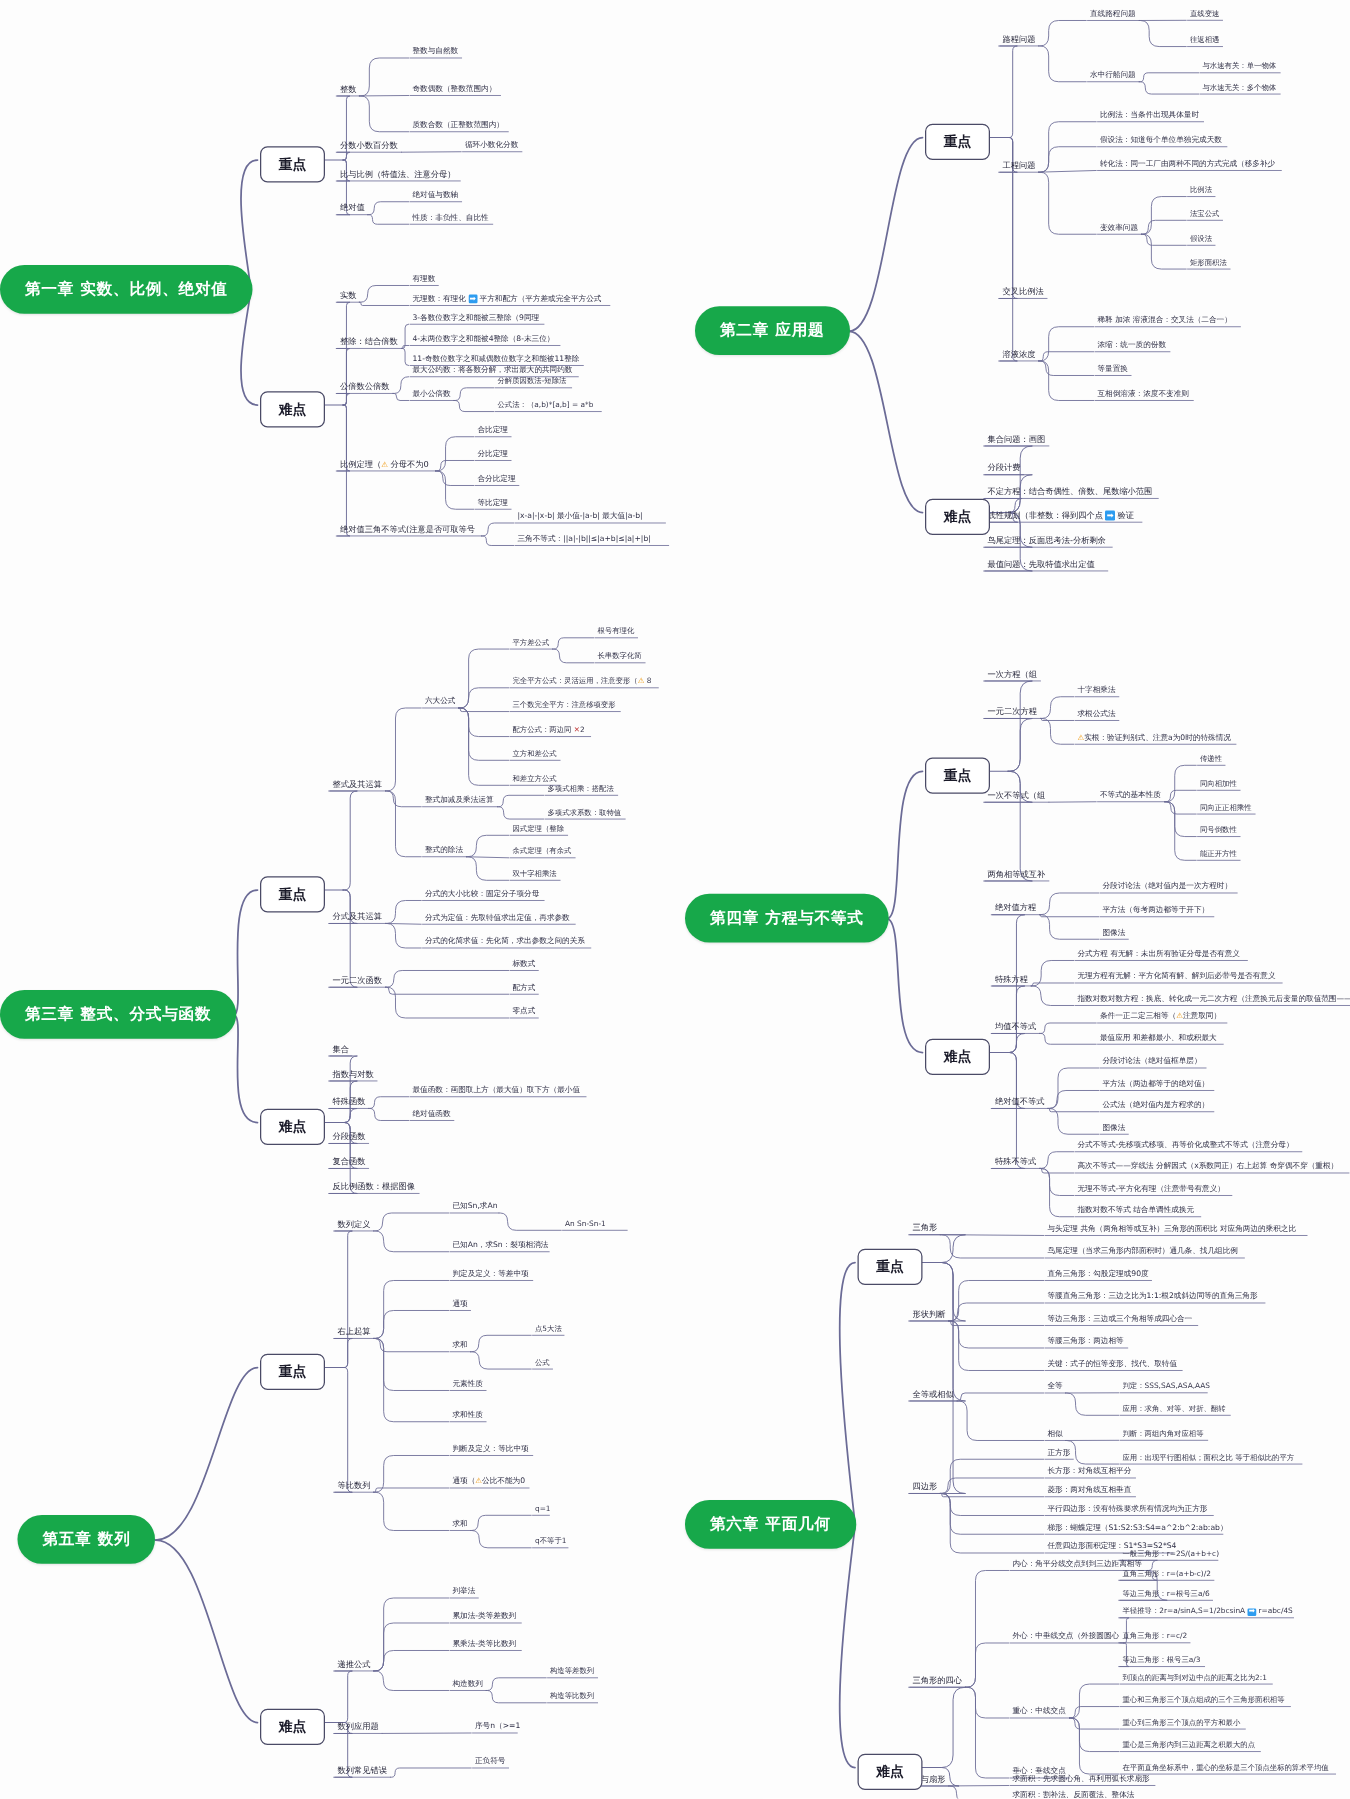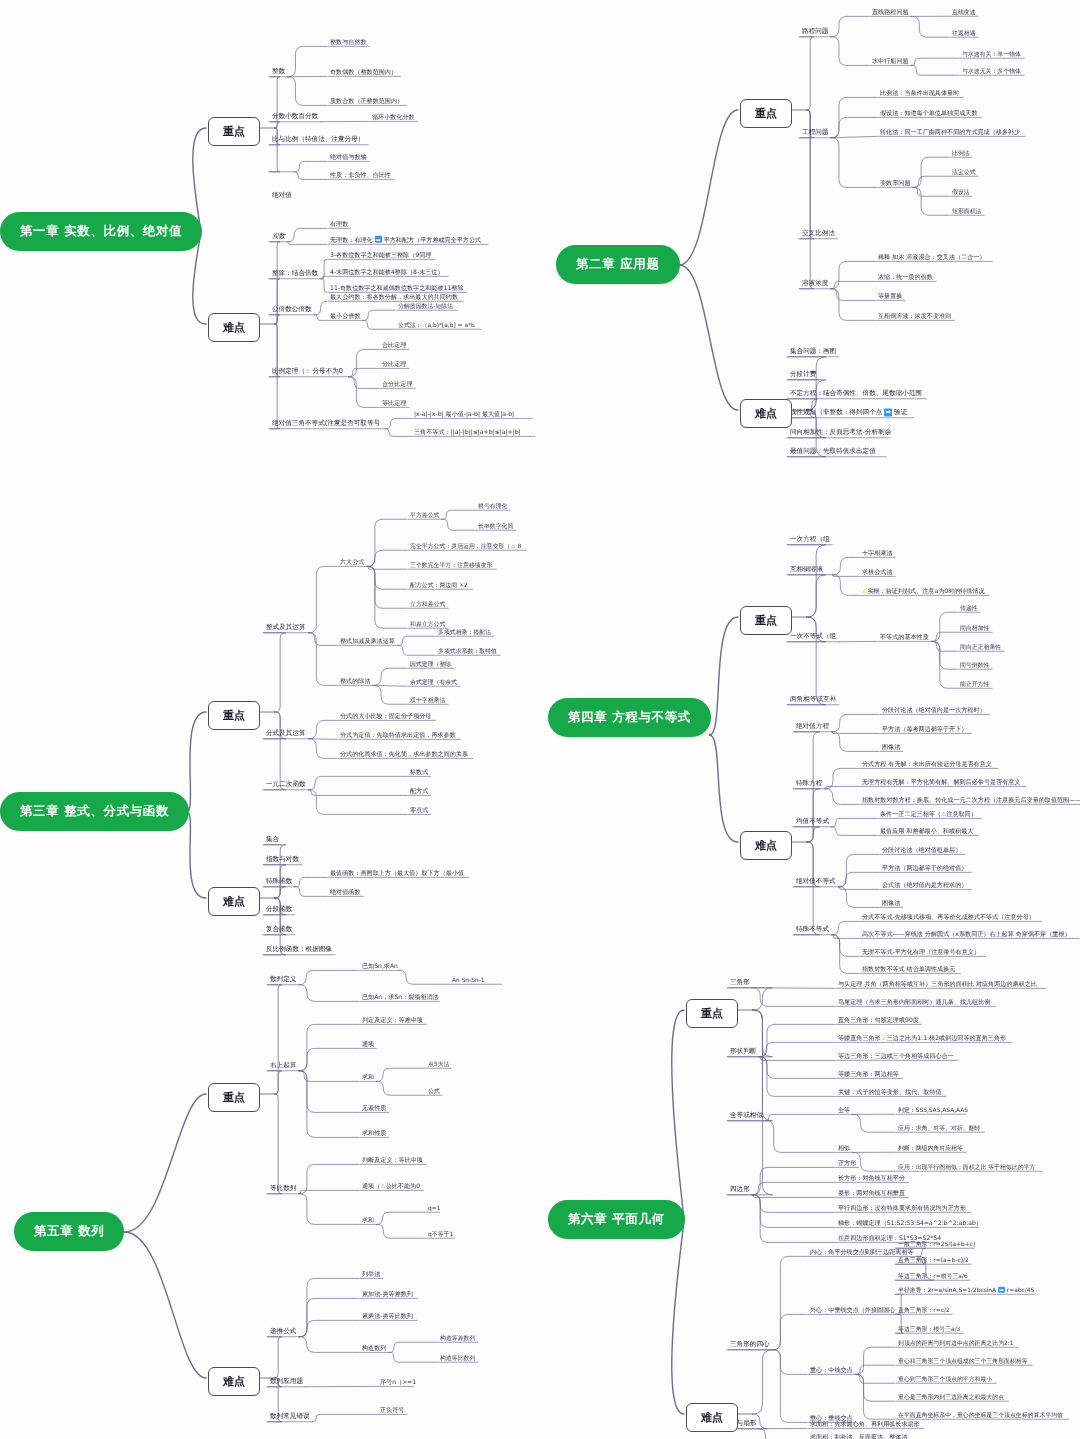--- a/index.html
+++ b/index.html
@@ -489,25 +489,25 @@
   <div id="overlay">
       <div class="chapter" style="left: 0px; top: 212px;">第一章 实数、比例、绝对值</div>
       <div class="keybox" style="left: 208px; top: 117px;">重点</div>
       <div class="node lvl2" style="left: 272px; top: 72px;">整数</div>
       <div class="node lvl3" style="left: 330px; top: 42px;">整数与自然数</div>
       <div class="node lvl3" style="left: 330px; top: 72px;">奇数偶数（整数范围内）</div>
       <div class="node lvl3" style="left: 330px; top: 101px;">质数合数（正整数范围内）</div>
       <div class="node lvl2" style="left: 272px; top: 117px;">分数小数百分数</div>
       <div class="node lvl3" style="left: 372px; top: 117px;">循环小数化分数</div>
       <div class="node lvl2" style="left: 272px; top: 140px;">比与比例（特值法、注意分母）</div>
-      <div class="node lvl2" style="left: 272px; top: 167px; margin-top: 29px;">绝对值</div>
+      <div class="node lvl2" style="left: 272px; top: 167px;">绝对值</div>
       <div class="node lvl3" style="left: 330px; top: 157px;">绝对值与数轴</div>
       <div class="node lvl3" style="left: 330px; top: 175px;">性质：非负性、自比性</div>
       <div class="keybox" style="left: 208px; top: 313px;">难点</div>
-      <div class="node lvl2" style="left: 272px; top: 237px; font-style: italic;">实数</div>
+      <div class="node lvl2" style="left: 272px; top: 237px;">实数</div>
       <div class="node lvl3" style="left: 330px; top: 224px;">有理数</div>
       <div class="node lvl3" style="left: 330px; top: 240px;">无理数：有理化 <span class="hl">➡</span> 平方和配方（平方差或完全平方公式</div>
       <div class="node lvl2" style="left: 272px; top: 274px;">整除：结合倍数</div>
       <div class="node lvl3" style="left: 330px; top: 255px;">3-各数位数字之和能被三整除（9同理</div>
       <div class="node lvl3" style="left: 330px; top: 272px;">4-末两位数字之和能被4整除（8-末三位）</div>
       <div class="node lvl3" style="left: 330px; top: 288px;">11-奇数位数字之和减偶数位数字之和能被11整除</div>
       <div class="node lvl2" style="left: 272px; top: 310px;">公倍数公倍数</div>
       <div class="node lvl3" style="left: 330px; top: 297px;">最大公约数：将各数分解，求出最大的共同约数</div>
       <div class="node lvl3" style="left: 330px; top: 316px;">最小公倍数</div>
       <div class="node lvl4" style="left: 398px; top: 306px;">分解质因数法-短除法</div>
@@ -542,21 +542,21 @@
       <div class="node lvl2" style="left: 802px; top: 284px;">溶液浓度</div>
       <div class="node lvl3" style="left: 878px; top: 257px;">稀释 加浓 溶液混合：交叉法（二合一）</div>
       <div class="node lvl3" style="left: 878px; top: 277px;">浓缩：统一质的份数</div>
       <div class="node lvl3" style="left: 878px; top: 296px;">等量置换</div>
       <div class="node lvl3" style="left: 878px; top: 316px;">互相倒溶液：浓度不变准则</div>
       <div class="keybox" style="left: 740px; top: 399px;">难点</div>
       <div class="node lvl2" style="left: 790px; top: 352px;">集合问题：画图</div>
       <div class="node lvl2" style="left: 790px; top: 375px;">分段计费</div>
       <div class="node lvl2" style="left: 790px; top: 394px;">不定方程：结合奇偶性、倍数、尾数缩小范围</div>
       <div class="node lvl2" style="left: 790px; top: 413px;">线性规划（非整数：得到四个点 <span class="hl">➡</span> 验证</div>
-      <div class="node lvl2" style="left: 790px; top: 433px;">同向相加性：反面思考法-分析剩余</div>
+      <div class="node lvl2" style="left: 790px; top: 433px;">鸟尾定理：反面思考法-分析剩余</div>
       <div class="node lvl2" style="left: 790px; top: 452px;">最值问题：先取特值求出定值</div>
       <div class="chapter" style="left: 0px; top: 792px;">第三章 整式、分式与函数</div>
       <div class="keybox" style="left: 208px; top: 701px;">重点</div>
       <div class="node lvl2" style="left: 266px; top: 628px;">整式及其运算</div>
       <div class="node lvl3" style="left: 340px; top: 562px;">六大公式</div>
       <div class="node lvl4" style="left: 410px; top: 515px;">平方差公式</div>
       <div class="node lvl4" style="left: 478px; top: 506px;">根号有理化</div>
       <div class="node lvl4" style="left: 478px; top: 526px;">长串数字化简</div>
       <div class="node lvl4" style="left: 410px; top: 546px;">完全平方公式：灵活运用，注意变形（<span class="warn">⚠</span> 8</div>
       <div class="node lvl4" style="left: 410px; top: 565px;">三个数完全平方：注意移项变形</div>
@@ -580,24 +580,24 @@
       <div class="node lvl3" style="left: 410px; top: 810px;">零点式</div>
       <div class="keybox" style="left: 208px; top: 887px;">难点</div>
       <div class="node lvl2" style="left: 266px; top: 840px;">集合</div>
       <div class="node lvl2" style="left: 266px; top: 860px;">指数与对数</div>
       <div class="node lvl2" style="left: 266px; top: 882px;">特殊函数</div>
       <div class="node lvl3" style="left: 330px; top: 873px;">最值函数：画图取上方（最大值）取下方（最小值</div>
       <div class="node lvl3" style="left: 330px; top: 892px;">绝对值函数</div>
       <div class="node lvl2" style="left: 266px; top: 910px;">分段函数</div>
       <div class="node lvl2" style="left: 266px; top: 930px;">复合函数</div>
       <div class="node lvl2" style="left: 266px; top: 950px;">反比例函数：根据图像</div>
-      <div class="chapter" style="left: 548px; top: 698px;">第四章 方程与不等式</div>
+      <div class="chapter" style="left: 548px; top: 715px;">第四章 方程与不等式</div>
       <div class="keybox" style="left: 740px; top: 606px;">重点</div>
       <div class="node lvl2" style="left: 790px; top: 540px;">一次方程（组</div>
-      <div class="node lvl2" style="left: 790px; top: 570px;">互相倒溶液</div>
+      <div class="node lvl2" style="left: 790px; top: 570px;">一元二次方程</div>
       <div class="node lvl3" style="left: 862px; top: 553px;">十字相乘法</div>
       <div class="node lvl3" style="left: 862px; top: 572px;">求根公式法</div>
       <div class="node lvl3" style="left: 862px; top: 591px;"><span class="warn">⚠</span>实根：验证判别式、注意a为0时的特殊情况</div>
       <div class="node lvl2" style="left: 790px; top: 637px;">一次不等式（组</div>
       <div class="node lvl3" style="left: 880px; top: 637px;">不等式的基本性质</div>
       <div class="node lvl4" style="left: 960px; top: 608px;">传递性</div>
       <div class="node lvl4" style="left: 960px; top: 628px;">同向相加性</div>
       <div class="node lvl4" style="left: 960px; top: 647px;">同向正正相乘性</div>
       <div class="node lvl4" style="left: 960px; top: 665px;">同号倒数性</div>
       <div class="node lvl4" style="left: 960px; top: 684px;">能正开方性</div>

